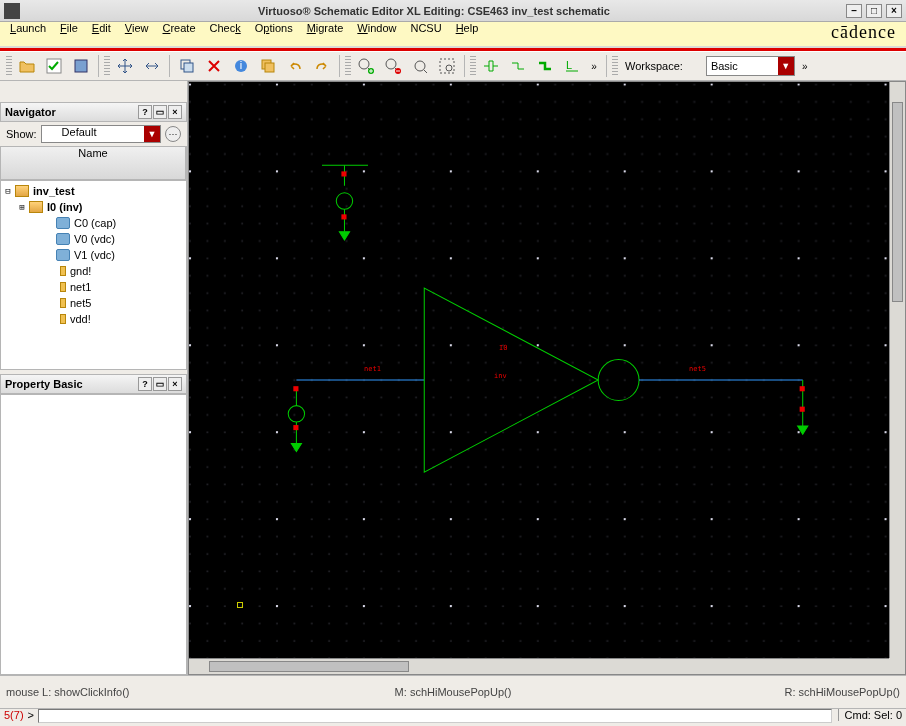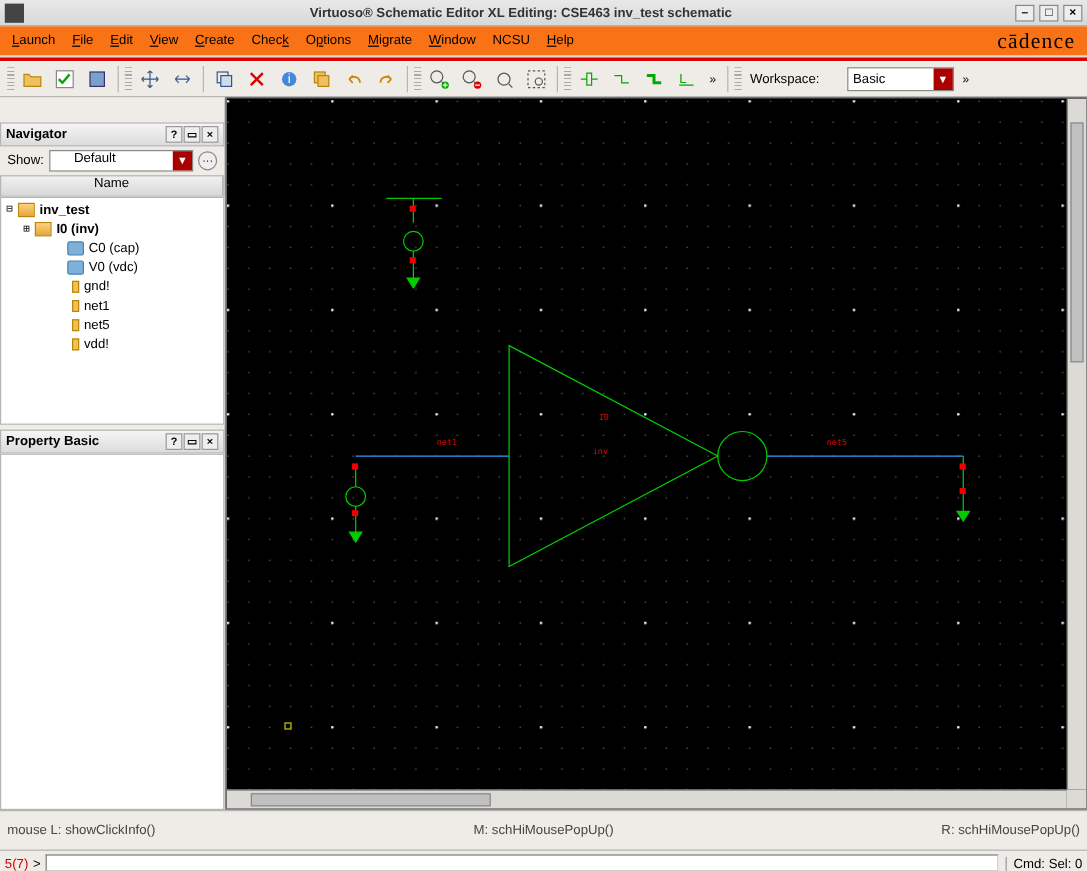--- a/index.html
+++ b/index.html
@@ -3,21 +3,21 @@
 <meta charset="utf-8">
 <style>
 * { margin: 0; padding: 0; box-sizing: border-box; font-family: sans-serif; font-size: 11px; }
 body { width: 906px; height: 726px; background: #dcdad5; display: flex; flex-direction: column; overflow: hidden; }
 
 .titlebar { height: 22px; background: linear-gradient(#e8e8e8,#d8d8d8); border-bottom: 1px solid #aaa; display: flex; align-items: center; padding: 0 4px; }
 .titlebar .app-icon { width: 16px; height: 16px; background: #444; margin-right: 6px; }
 .titlebar .title { flex: 1; text-align: center; font-weight: bold; color: #333; }
 .titlebar .wbtn { width: 16px; height: 14px; margin-left: 4px; border: 1px solid #888; background: #eee; display: flex; align-items: center; justify-content: center; font-weight: bold; font-size: 10px; cursor: pointer; }
 
-.menubar { height: 26px; background: #f97316; border-bottom: 2px solid #dcdad5; display: flex; align-items: center; padding: 0 10px; }
+.menubar { height: 26px; background: #fef9c3; border-bottom: 2px solid #dcdad5; display: flex; align-items: flex-start; padding: 0 10px; }
 .menubar .menu { margin-right: 14px; color: #000; cursor: pointer; }
 .menubar .menu .ul { text-decoration: underline; }
 .menubar .brand { margin-left: auto; font-family: serif; font-size: 18px; letter-spacing: 1px; color: #000; }
 .red-divider { height: 3px; background: #d00; }
 
 .toolbar { height: 30px; background: #efece7; border-top: 1px solid #fff; border-bottom: 1px solid #b5b5b5; display: flex; align-items: center; padding: 0 6px; gap: 3px; }
 .toolbar .sep { width: 1px; height: 22px; background: #b5b5b5; margin: 0 2px; }
 .toolbar .grip { width: 6px; height: 20px; background: repeating-linear-gradient(#aaa,#aaa 1px,#efece7 1px,#efece7 3px); }
 .tbtn { width: 24px; height: 24px; border: 1px solid transparent; display: flex; align-items: center; justify-content: center; cursor: pointer; }
 .tbtn svg { width: 18px; height: 18px; }
@@ -33,21 +33,21 @@
 .panel-head { height: 20px; background: linear-gradient(#f5f5f5,#dcdcdc); border: 1px solid #b5b5b5; display: flex; align-items: center; padding: 0 4px; font-weight: bold; margin-top: 21px; }
 .panel-head .pbtns { margin-left: auto; display: flex; gap: 1px; }
 .panel-head .pb { width: 14px; height: 14px; border: 1px solid #999; background: #eee; font-size: 9px; display: flex; align-items: center; justify-content: center; cursor: pointer; }
 
 .navrow { display: flex; align-items: center; padding: 3px 6px; gap: 4px; }
 .navrow .dd2 { display: flex; background: #fff; border: 1px solid #888; height: 18px; flex: 1; }
 .navrow .dd2 span { flex: 1; padding: 0 20px; }
 .navrow .dd2 .ar { width: 16px; background: #a00; color: #fff; display:flex;align-items:center;justify-content:center;font-size:9px; }
 .navrow .circ { width: 16px; height: 16px; border: 1px solid #888; border-radius: 50%; background: #eee; display:flex;align-items:center;justify-content:center;font-size:9px; }
 
-.colhead { height: 18px; background: linear-gradient(#f0f0f0,#d8d8d8); border: 1px solid #b5b5b5; display: flex; }
+.colhead { height: 34px; background: linear-gradient(#f0f0f0,#d8d8d8); border: 1px solid #b5b5b5; display: flex; }
 .colhead div { flex: 1; text-align: center; border-right: 1px solid #b5b5b5; }
 .tree { background: #fff; border: 1px solid #b5b5b5; height: 190px; overflow: auto; padding: 2px 0; }
 .tree-item { display: flex; align-items: center; height: 16px; padding-left: 2px; white-space: nowrap; cursor: pointer; }
 .tree-item .exp { width: 10px; text-align: center; font-size: 9px; color: #000; font-family: monospace; }
 .tree-item .ic { width: 14px; height: 12px; margin: 0 2px; }
 .tree-item .fold { background: linear-gradient(#ffd27a,#e3a643); border: 1px solid #b8860b; }
 .tree-item .comp { background: #7fb0d8; border: 1px solid #4682b4; border-radius: 2px; }
 .tree-item .net { background: #f0c050; width: 6px; height: 10px; border: 1px solid #b8860b; margin-left: 6px; }
 .tree-item .lbl { margin-left: 2px; color: #000; }
 .tree-item.bold .lbl { font-weight: bold; }
@@ -61,21 +61,21 @@
 .vscroll { position: absolute; right: 0; top: 0; bottom: 16px; width: 16px; background: #dcdad5; border-left: 1px solid #888; }
 .vscroll .thumb { position: absolute; left: 2px; right: 2px; top: 20px; height: 200px; background: #c0c0c0; border: 1px solid #888; }
 .hscroll { position: absolute; bottom: 0; left: 0; right: 16px; height: 16px; background: #dcdad5; border-top: 1px solid #888; }
 .hscroll .thumb { position: absolute; top: 2px; bottom: 2px; left: 20px; width: 200px; background: #c0c0c0; border: 1px solid #888; }
 .corner { position: absolute; right: 0; bottom: 0; width: 16px; height: 16px; background: #dcdad5; }
 
 .statusbar { height: 18px; background: #efece7; display: flex; align-items: center; padding: 16px 6px; border-top: 1px solid #b5b5b5; font-size: 10px; color: #444; }
 .statusbar .sl { flex: 1; }
 .statusbar .sm { flex: 1; text-align: center; }
 .statusbar .sr { flex: 1; text-align: right; }
-.cmdbar { height: 18px; background: #efece7; display: flex; align-items: flex-end; padding: 0 4px; border-top: 1px solid #b5b5b5; font-size: 10px; }
+.cmdbar { height: 18px; background: #efece7; display: flex; align-items: flex-start; padding: 0 4px; border-top: 1px solid #b5b5b5; font-size: 10px; }
 .cmdbar .red { color: #c00; margin-right: 4px; }
 .cmdbar .prompt { color: #000; margin-right: 4px; }
 .cmdbar input { flex: 1; border: 1px inset #ccc; height: 14px; font-size: 10px; }
 .cmdbar .sel { border-left: 1px solid #999; padding-left: 6px; margin-left: 6px; }
 
 .sch-label { position: absolute; font-size: 7px; color: #e00; font-family: monospace; }
 .origin-mark { position:absolute; width:6px; height:6px; border:1px solid #cc0; }
 </style>
 </head>
 <body>
@@ -270,20 +270,25 @@
           <span class="ic comp"></span>
           <span class="lbl">C0 (cap)</span>
         </div>
       <div class="tree-item ind2">
           <span class="exp"></span>
           <span class="ic comp"></span>
           <span class="lbl">V0 (vdc)</span>
         </div>
       <div class="tree-item ind2">
           <span class="exp"></span>
+          <span class="ic comp"></span>
+          <span class="lbl">V1 (vdc)</span>
+        </div>
+      <div class="tree-item ind2">
+          <span class="exp"></span>
           <span class="ic net"></span>
           <span class="lbl">gnd!</span>
         </div>
       <div class="tree-item ind2">
           <span class="exp"></span>
           <span class="ic net"></span>
           <span class="lbl">net1</span>
         </div>
       <div class="tree-item ind2">
           <span class="exp"></span>

